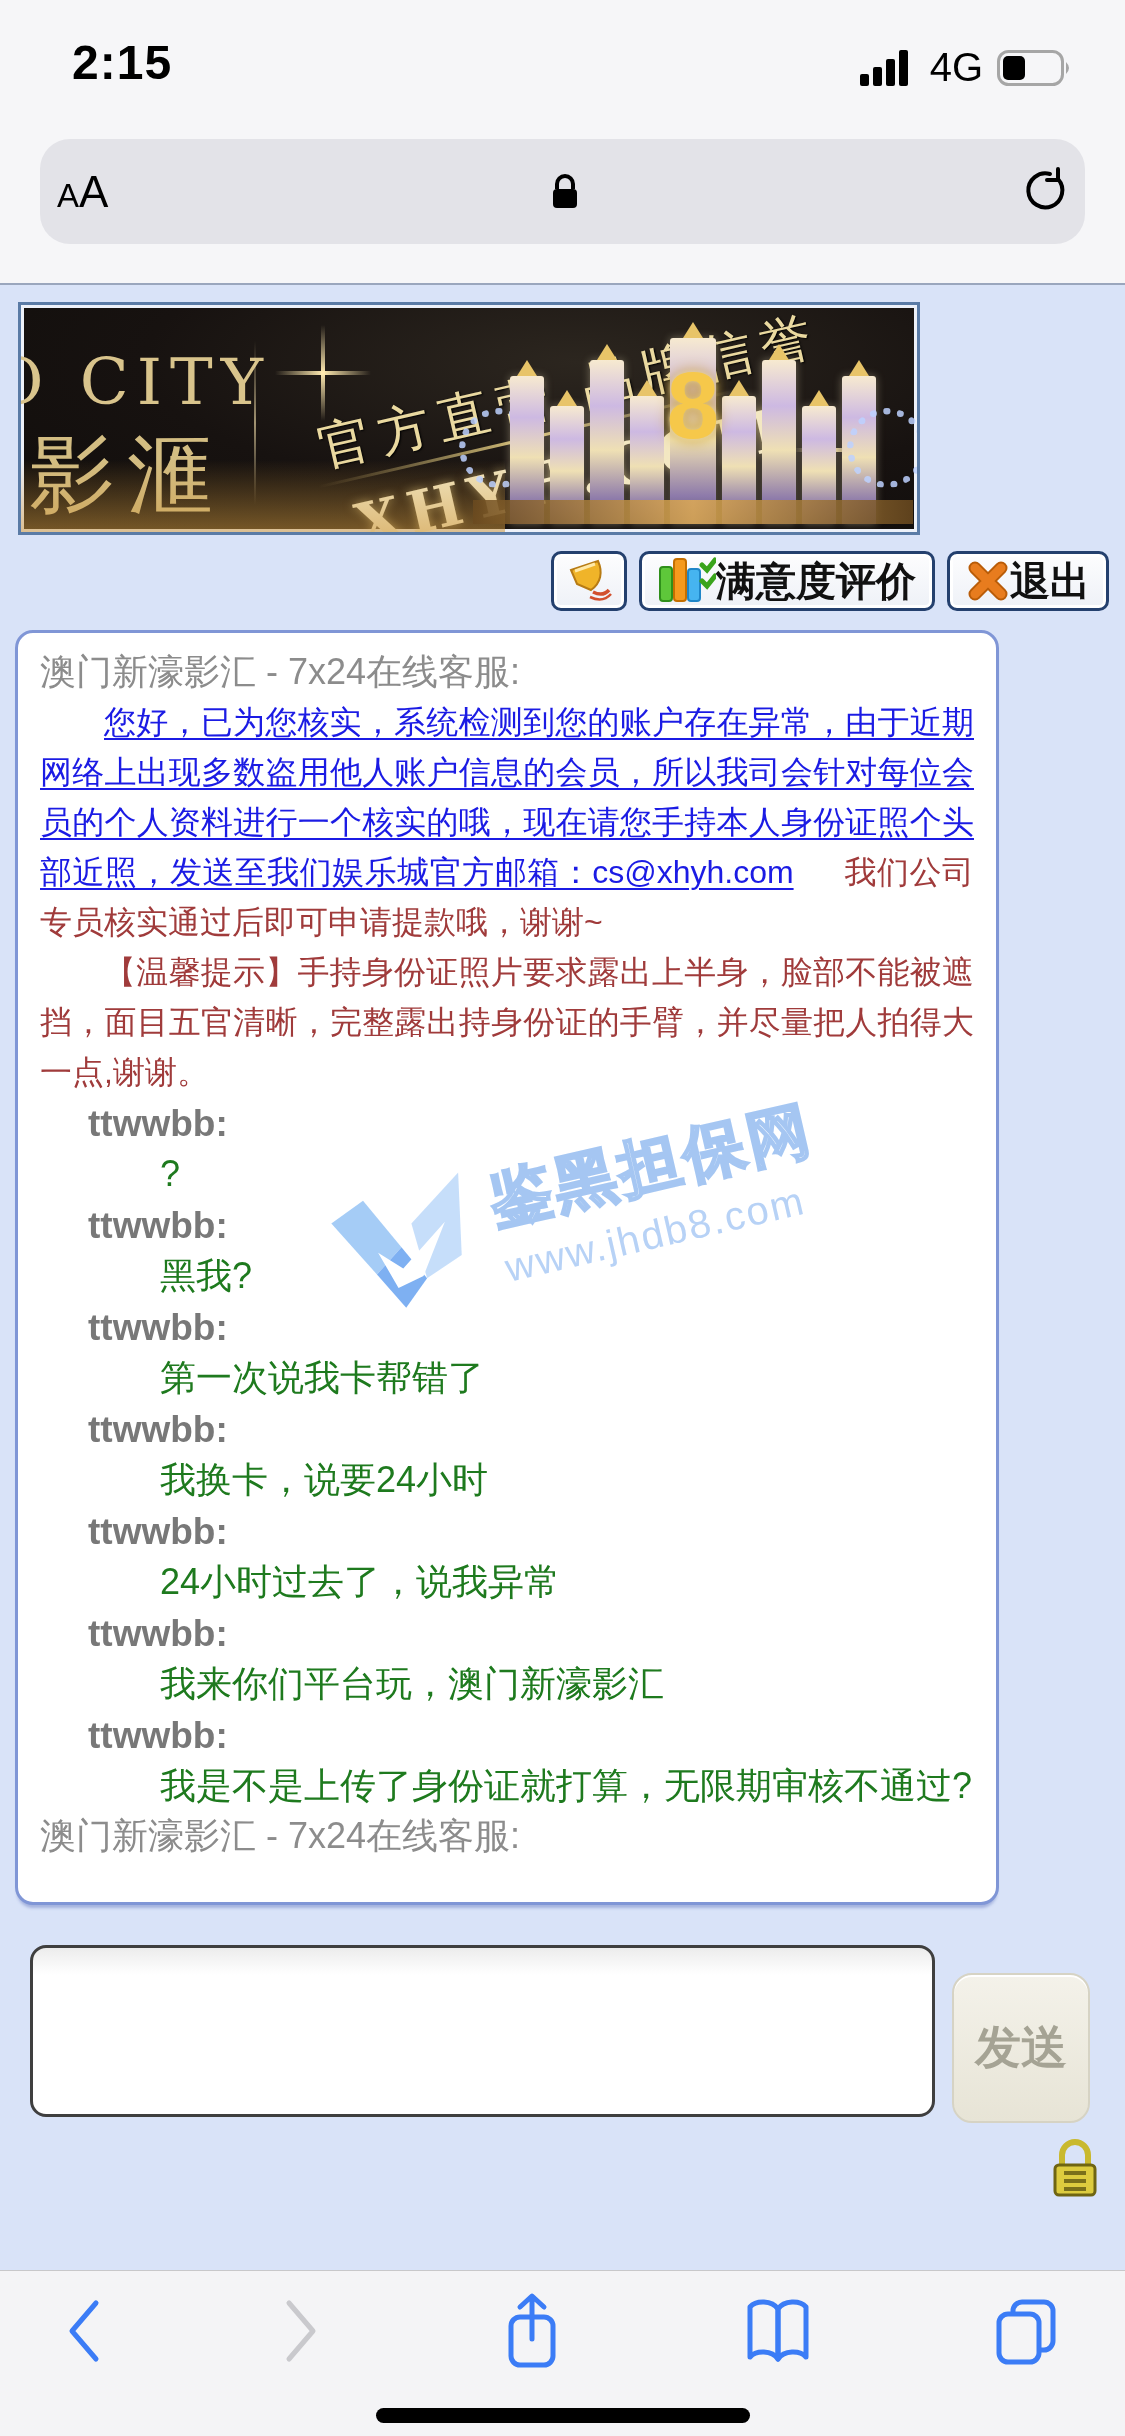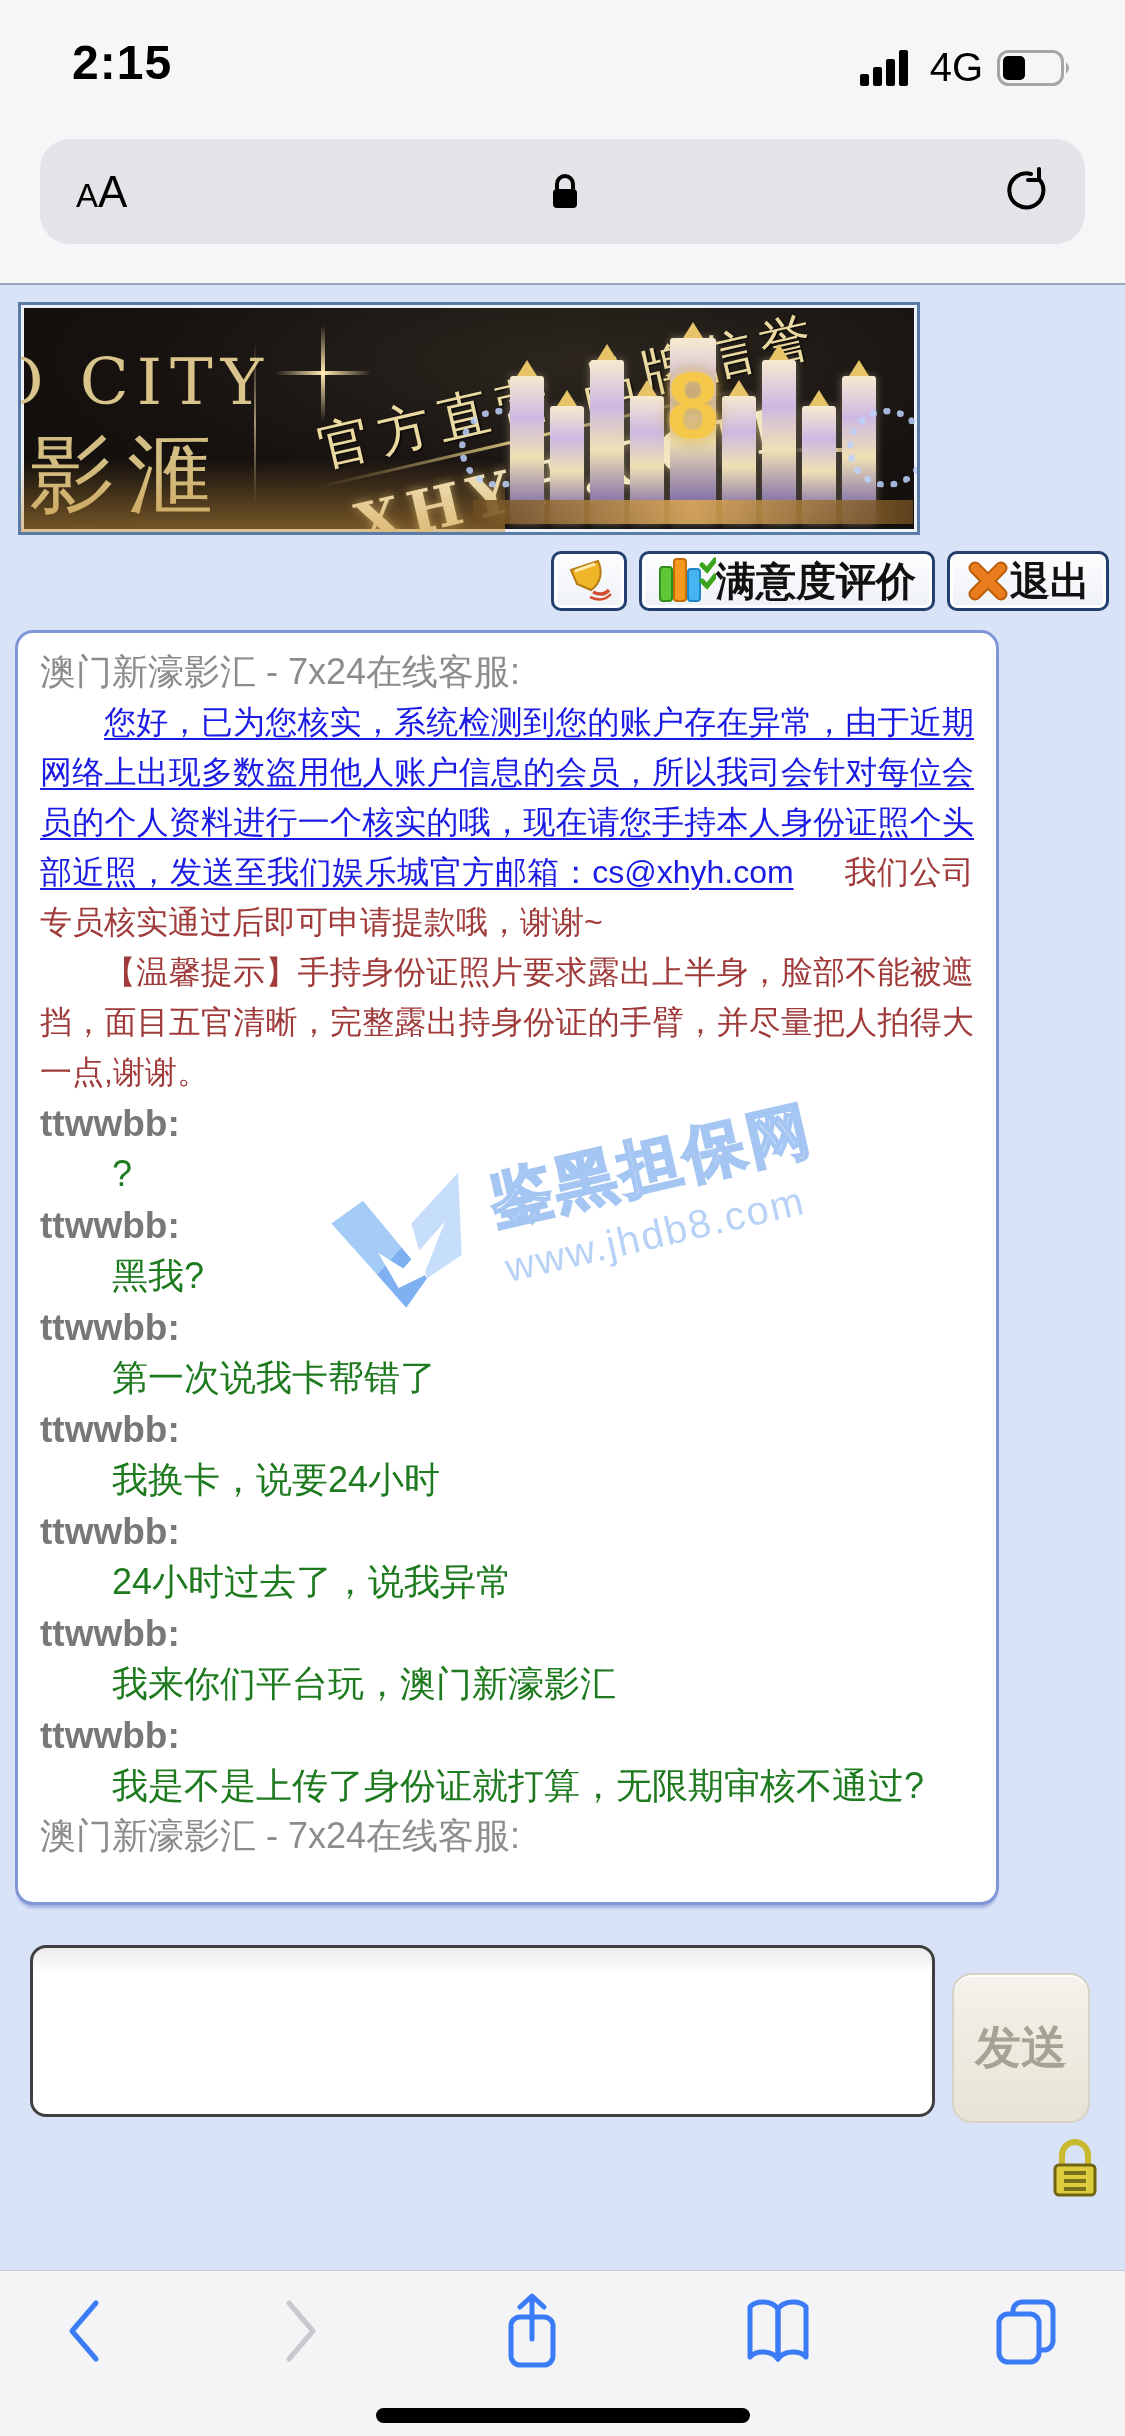--- a/index.html
+++ b/index.html
@@ -7,21 +7,21 @@
   body { font-family:"Liberation Sans","DejaVu Sans",sans-serif; background:#fff; overflow:hidden; position:relative; }
 
   
   .status-bar { height:100px; background:#f6f6f8; display:flex; justify-content:space-between; align-items:flex-end; padding:0 52px 10px 72px; }
   .time { font-size:48px; font-weight:700; color:#000; letter-spacing:1px; }
   .status-right { display:flex; align-items:center; gap:14px; }
   .net-label { font-size:40px; color:#000; }
 
   
   .url-row { height:185px; background:#f6f6f8; border-bottom:2px solid #9aa6bd; display:flex; align-items:center; justify-content:center; }
-  .url-pill { width:1045px; height:105px; background:#e3e3e8; border-radius:30px; display:flex; align-items:center; padding:0 36px; }
+  .url-pill { width:1045px; height:105px; background:#e3e3e8; border-radius:30px; display:flex; align-items:center; padding:0 17px; }
   .aa { display:block; font-size:44px; color:#000; }
   .aa::first-letter { font-size:33px; }
   .url-center { flex:1; display:flex; align-items:center; justify-content:center; gap:16px; }
   .url-text { font-size:44px; color:#000; letter-spacing:0.5px; }
 
   
   .page { position:relative; height:1985px; background:#d9e3f8; }
 
   
   .banner { position:absolute; left:18px; top:17px; width:902px; height:233px; background:radial-gradient(ellipse at 62% 25%, #2c261f 0%, #171210 55%, #100d0b 100%); border:3px solid #5a7ba6; box-shadow: inset 0 0 0 3px #edf1f9; overflow:hidden; }
@@ -50,21 +50,21 @@
   .tb-btn { display:inline-flex; align-items:center; justify-content:center; gap:0; height:60px; padding:0 16px; background:linear-gradient(#fdfdfe,#eef1f7); border:3px solid #24406e; border-radius:10px; box-shadow:inset 0 0 0 3px rgba(255,255,255,.95); font-size:40px; font-weight:700; color:#111; cursor:pointer; }
   .tb-btn.square { width:76px; padding:0; }
 
   
   .chat-panel { position:absolute; left:15px; top:345px; width:984px; height:1275px; background:#fff; border:3px solid #8096d6; border-radius:18px; padding:14px 22px; box-shadow:0 5px 3px -2px rgba(100,120,190,.45); overflow:hidden; }
   .agent-label { color:#8c8c8c; font-size:36px; line-height:50px; }
   .agent-msg { font-size:32px; line-height:50px; text-align:justify; text-indent:2em; word-break:break-word; }
   .link { color:#1b1be4; text-decoration:underline; text-decoration-thickness:2px; text-underline-offset:5px; cursor:pointer; }
   .red { color:#a03b3b; }
   .red-tail { margin-left:1.3em; }
-  .msg-block { margin-top:2px; }
+  .msg-block { margin-top:2px;margin-left:48px; }
   .user-name { color:#787878; font-weight:700; font-size:37px; line-height:50px; }
   .user-msg { color:#1e7a1e; font-size:36px; line-height:50px; text-indent:2em; }
 
   
   .watermark { position:absolute; left:310px; top:508px; transform:rotate(-13deg); display:flex; align-items:flex-start; gap:16px; opacity:.8; pointer-events:none; }
   .wm-text { display:flex; flex-direction:column; }
   .wm-title { font-size:62px; font-weight:700; letter-spacing:4px; color:rgba(255,255,255,.15); -webkit-text-stroke:2.5px #8fb9f0; white-space:nowrap; }
   .wm-url { font-size:40px; color:#a6c7f4; letter-spacing:2px; margin-top:4px; }
 
   

